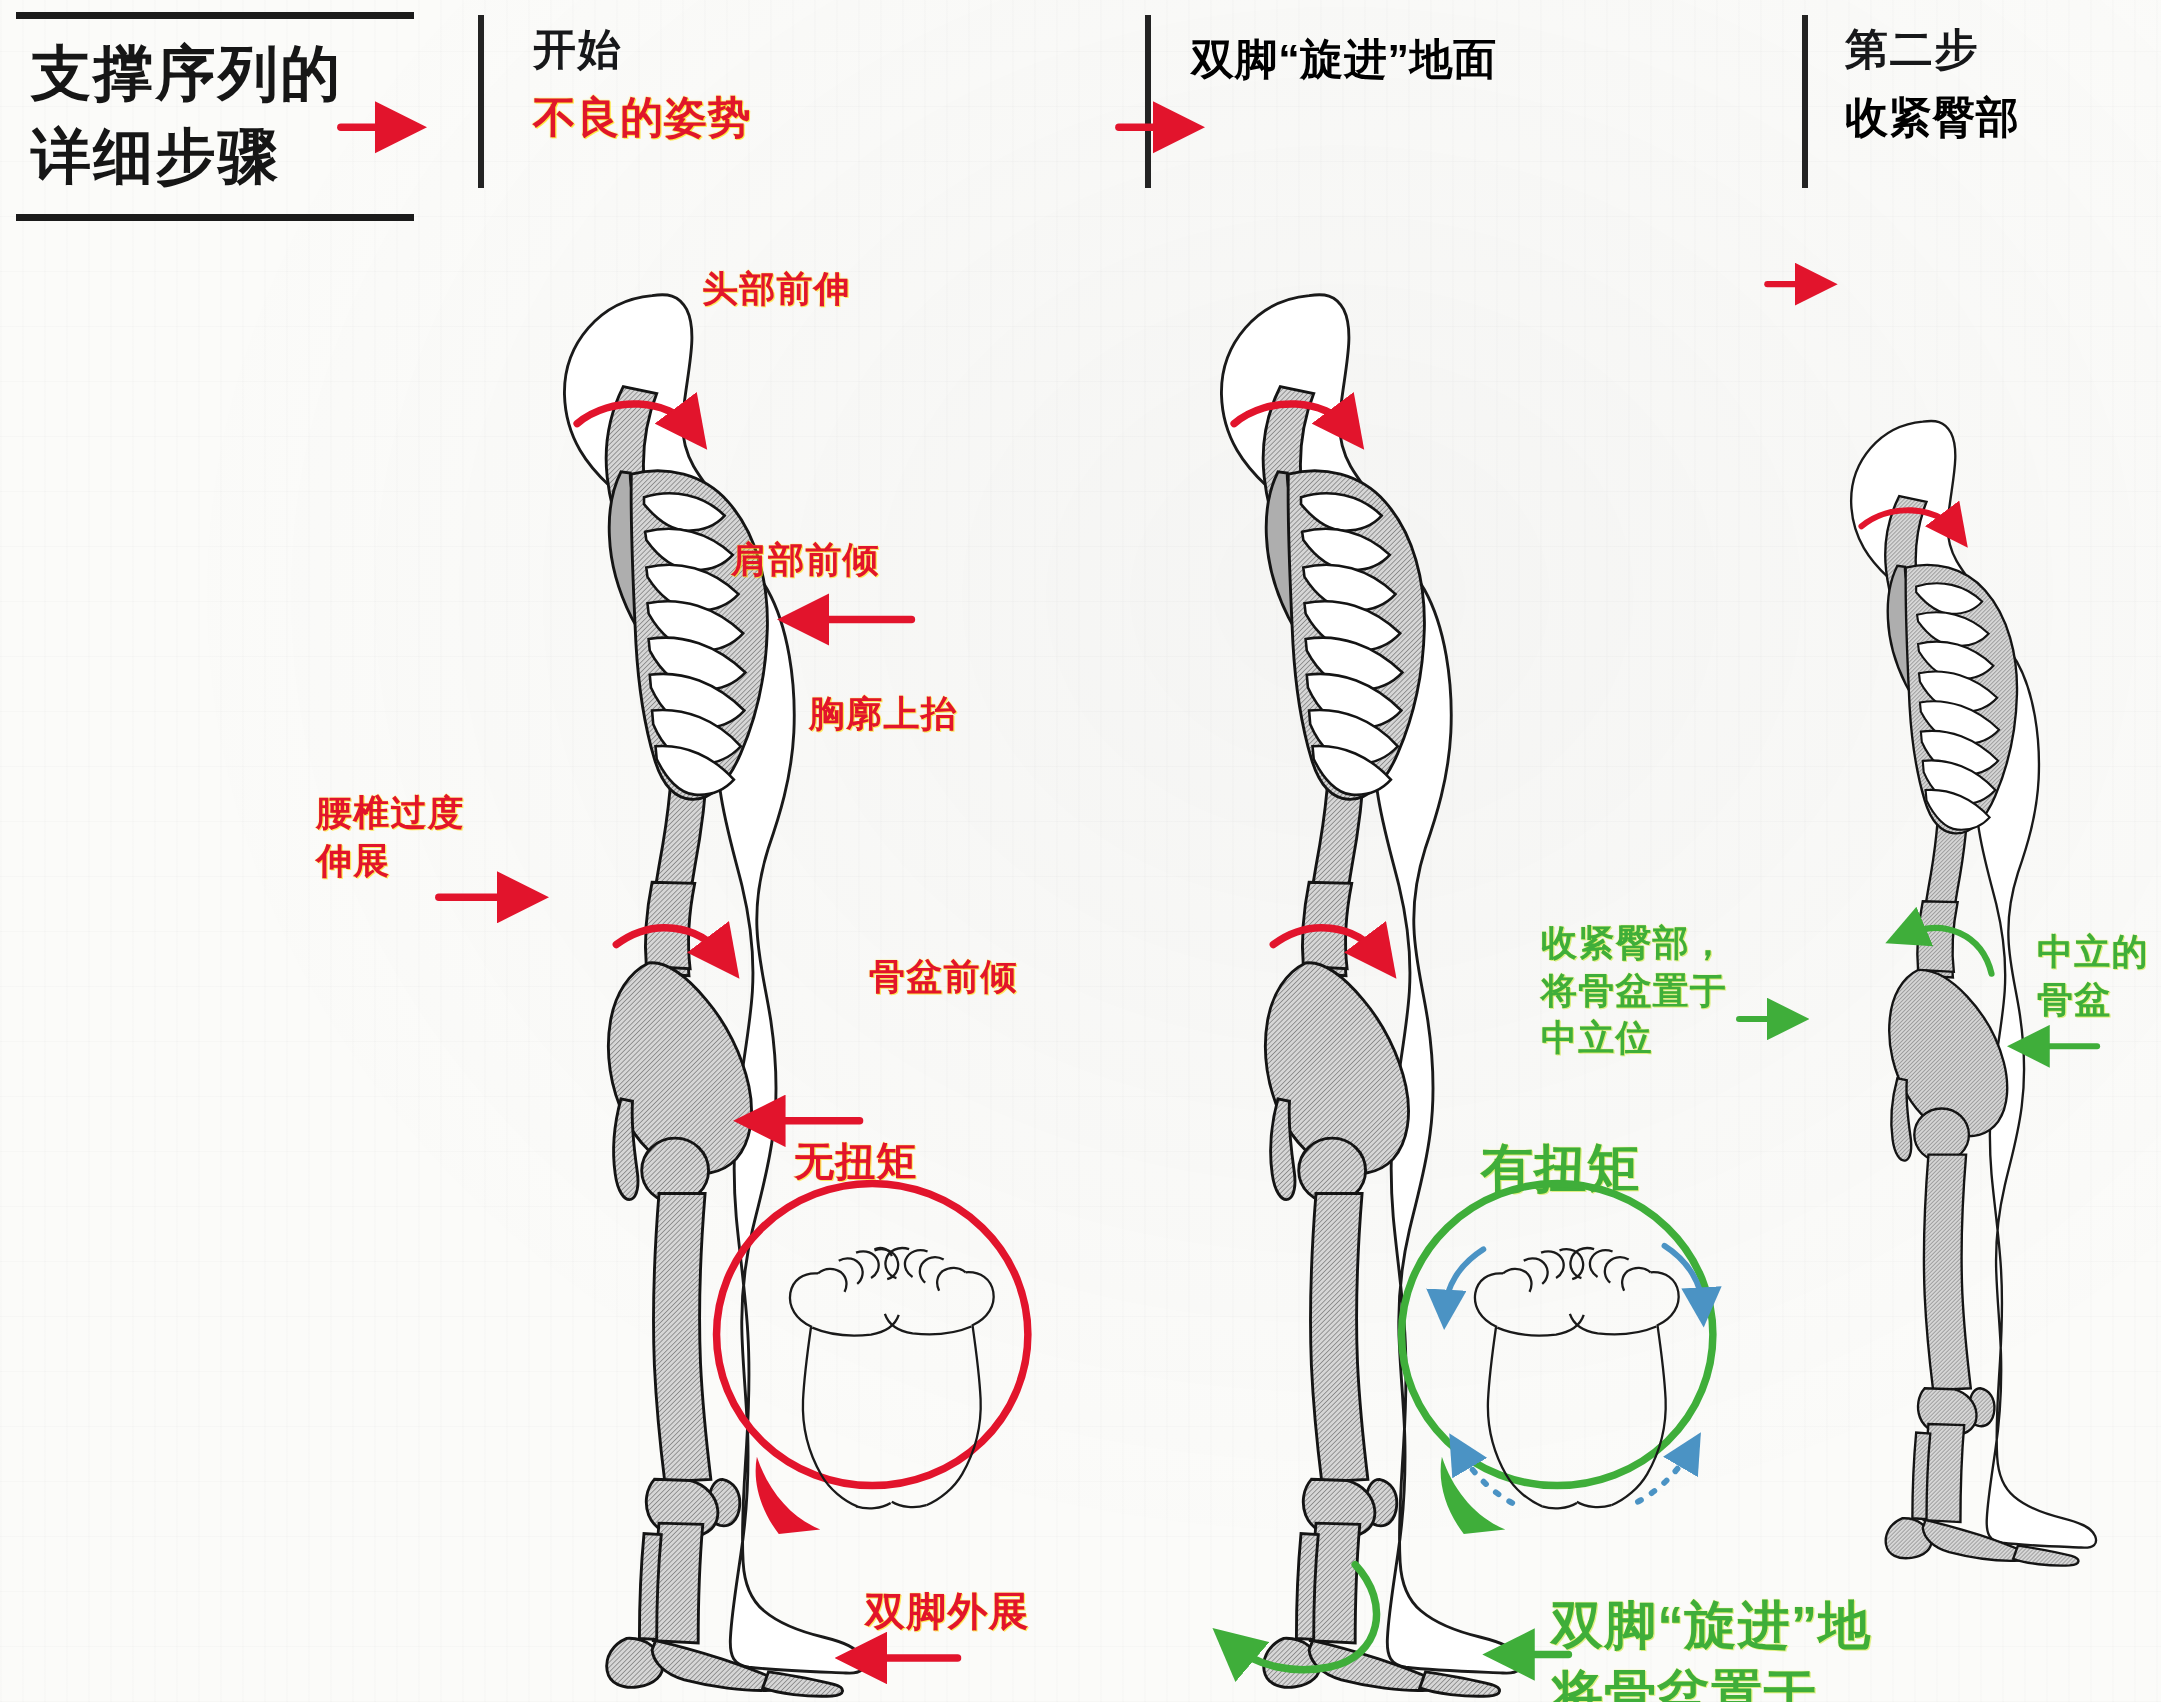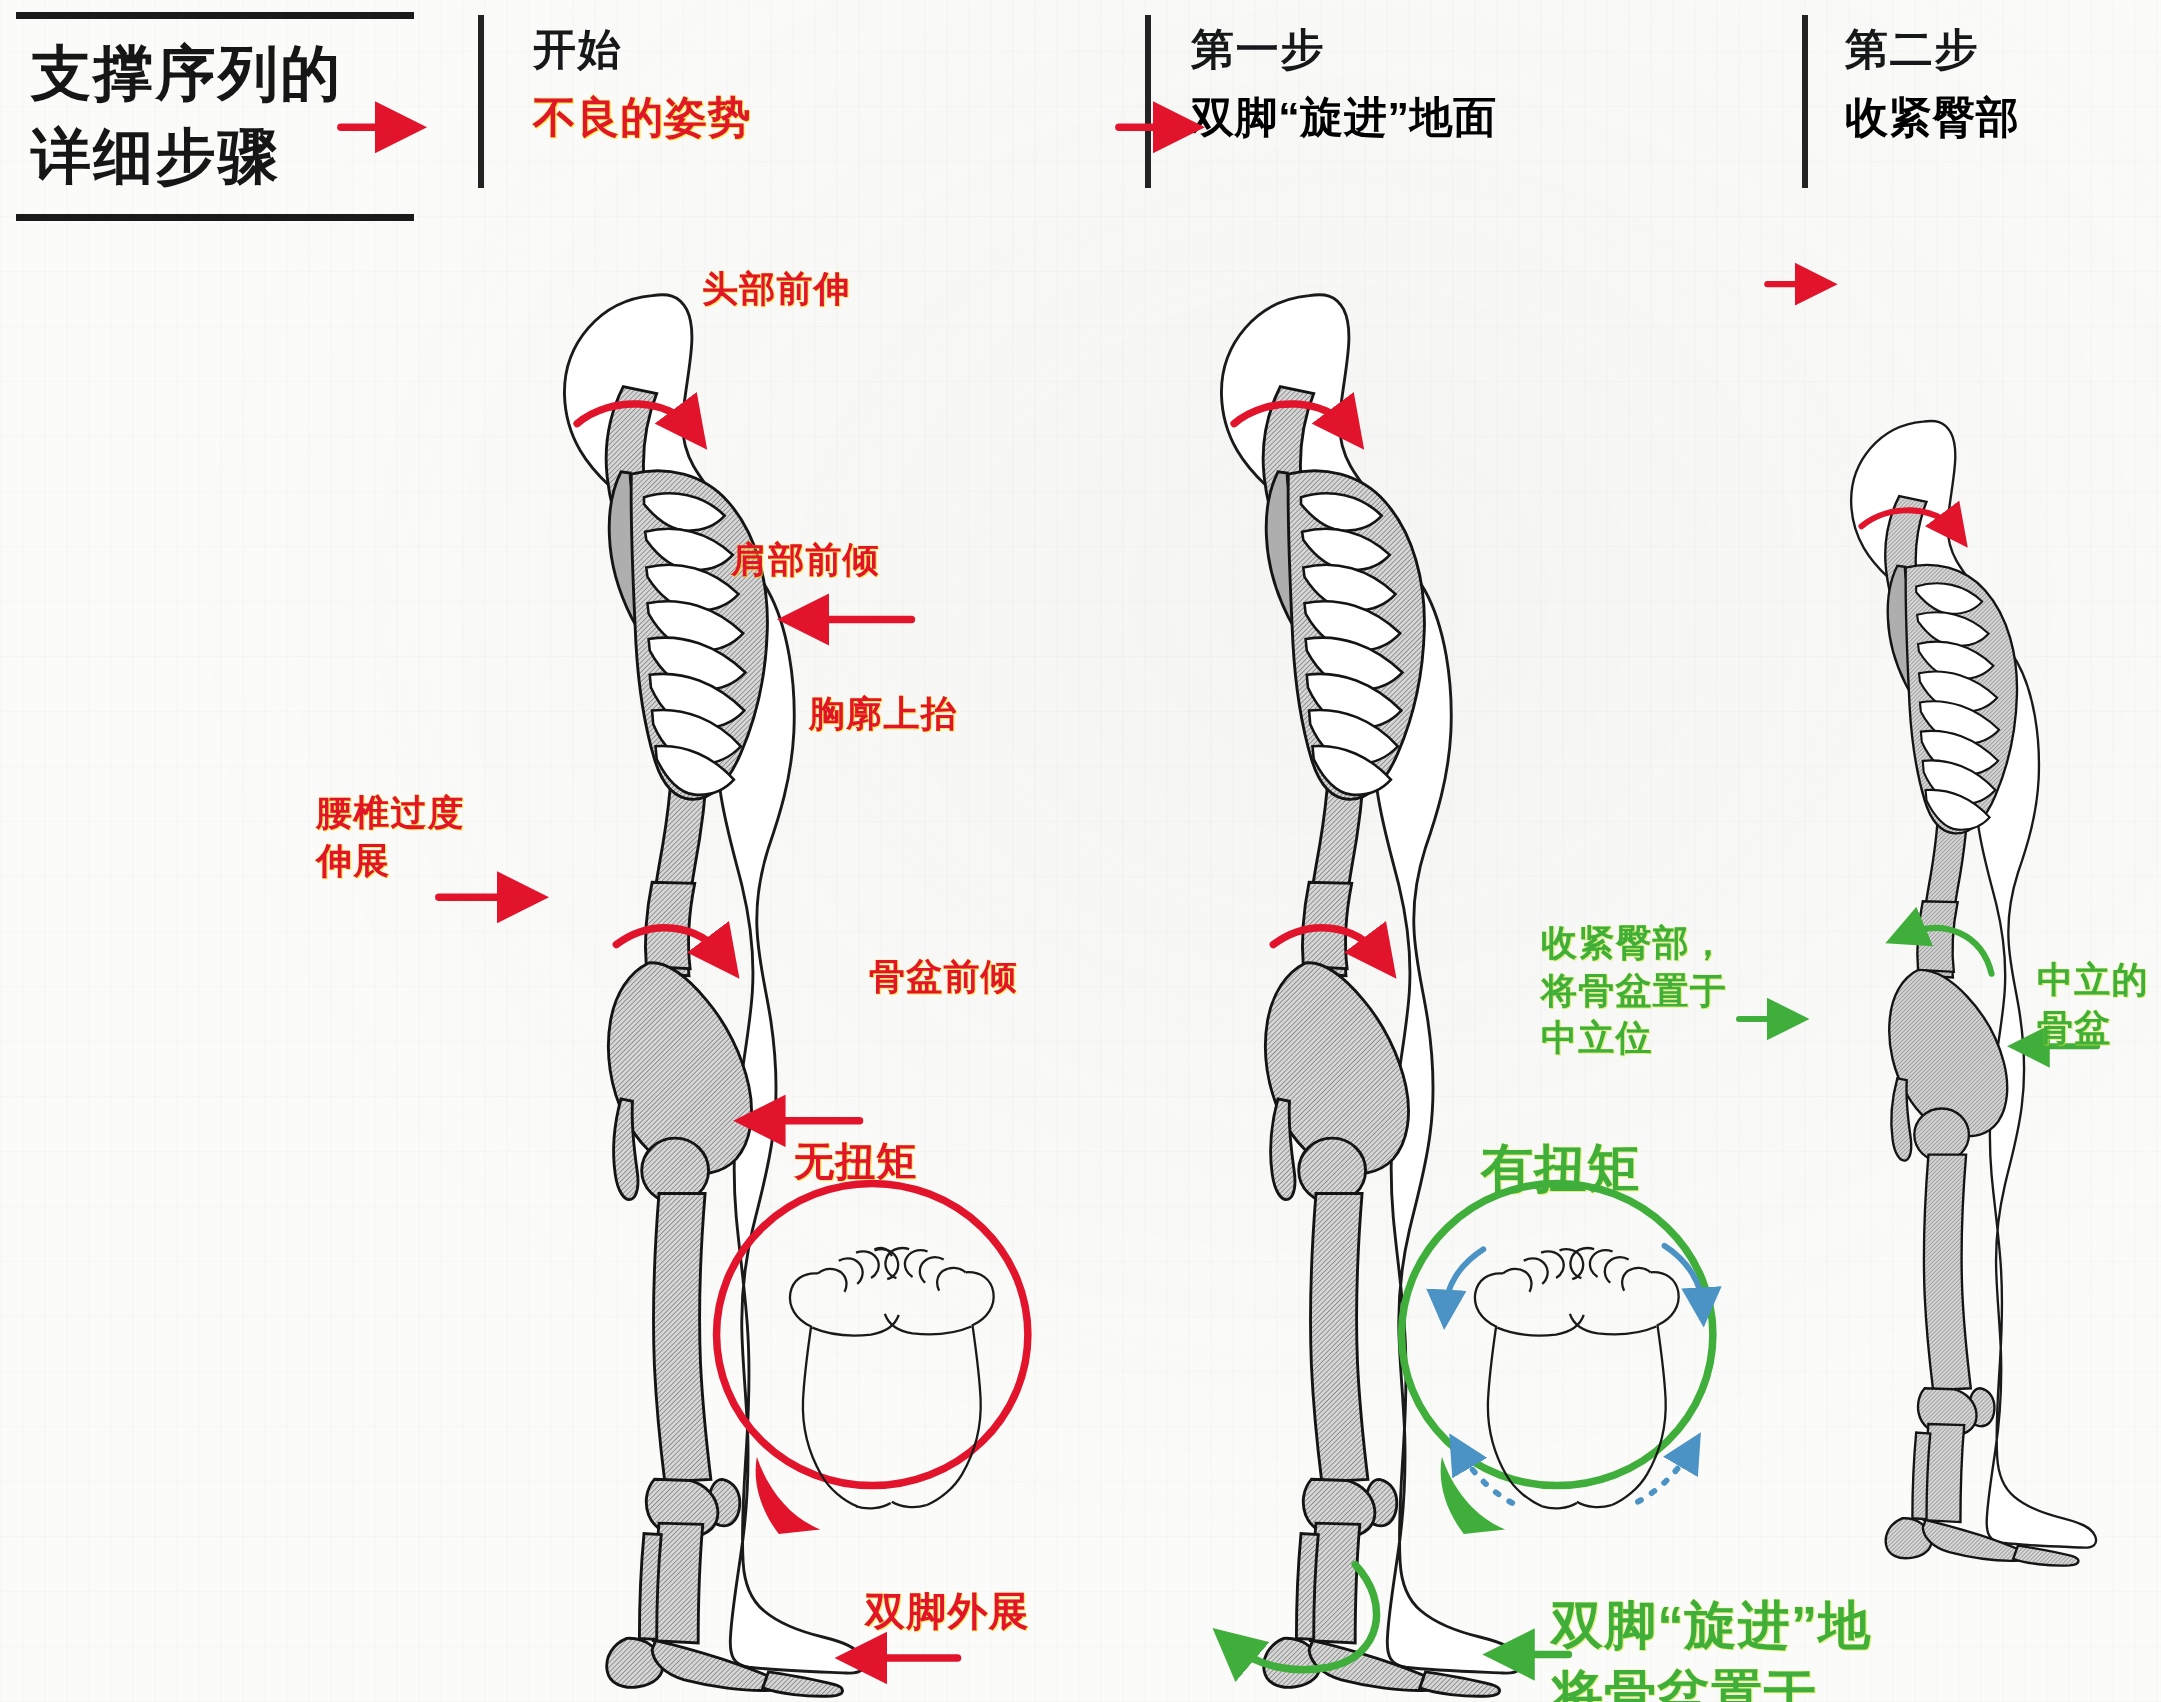--- a/index.html
+++ b/index.html
@@ -71,21 +71,20 @@
 
 <div class="vdiv" style="left:478px;"></div>
 <div class="vdiv" style="left:1145px;"></div>
 <div class="vdiv" style="left:1802px;"></div>
 
 <div class="col-head" style="left:533px;top:21px;">
   <div class="step">开始</div>
   <div class="sub red">不良的姿势</div>
 </div>
 <div class="col-head" style="left:1191px;top:21px;">
-  <div class="step">第一步</div>
   <div class="sub black">双脚“旋进”地面</div>
 </div>
 <div class="col-head" style="left:1845px;top:21px;">
   <div class="step">第二步</div>
   <div class="sub black">收紧臀部</div>
 </div>
 
 <svg width="0" height="0" style="position:absolute" aria-hidden="true">
   <defs>
     <pattern id="hatchGrey" patternUnits="userSpaceOnUse" width="6" height="6" patternTransform="rotate(45)">
@@ -464,17 +463,17 @@
 
   <path class="greenstroke" marker-end="url(#mGreen)" d="M-140,1310 L-40,1310" stroke-width="16"></path>
   <path class="greenstroke" marker-end="url(#mGreen)" d="M620,1368 L478,1368" stroke-width="16"></path>
 </svg>
 
 <div class="anno green" style="left:1541px;top:919px;">
   <div>收紧臀部，</div>
   <div>将骨盆置于</div>
   <div>中立位</div>
 </div>
-<div class="anno green" style="left:2037px;top:956px;">
+<div class="anno green" style="left:2037px;top:928px;">
   <div>中立的</div>
   <div>骨盆</div>
 </div>
 
 
 </body></html>

